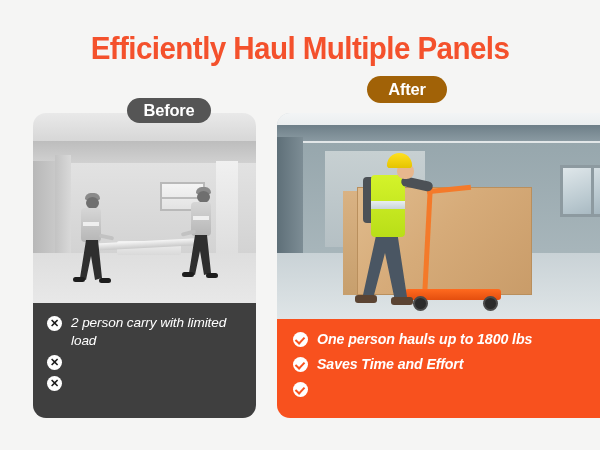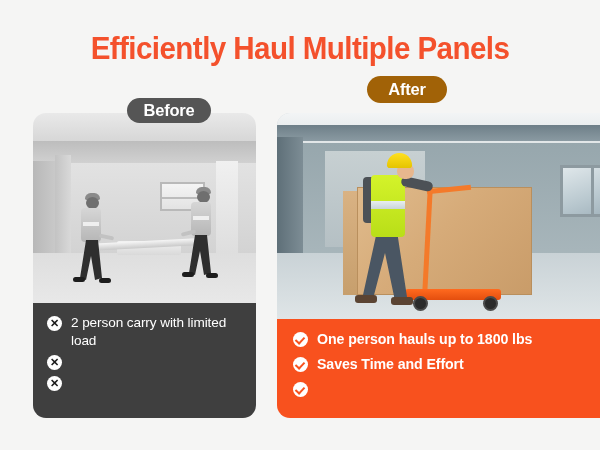--- a/index.html
+++ b/index.html
@@ -305,20 +305,21 @@
     border: solid #f8511e;
     border-width: 0 2.2px 2.2px 0;
     transform: rotate(43deg);
   }
 
   .bullet-text {
     color: #ffffff;
     font-size: 13.6px;
     line-height: 17.5px;
     letter-spacing: -0.1px;
+    font-style: italic;
   }
   .bullets-after .bullet-text {
     font-size: 14.2px;
     font-weight: bold;
     line-height: 18px;
   }
 
   
   .badge {
     position: absolute;

